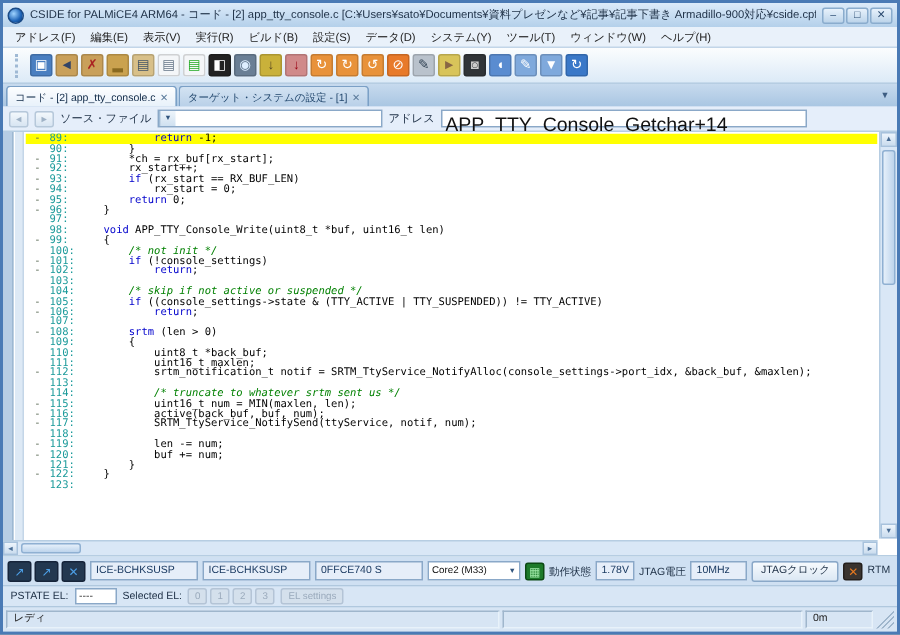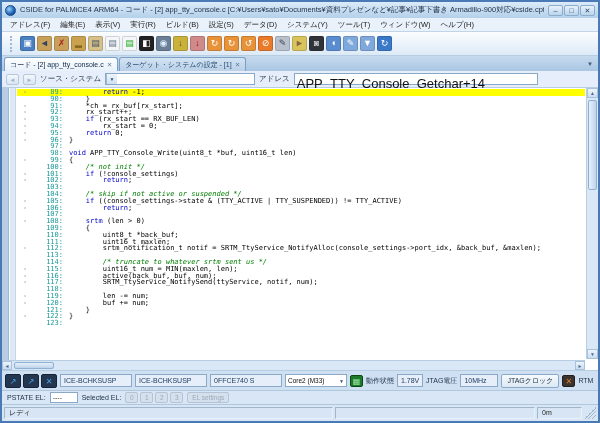--- a/index.html
+++ b/index.html
@@ -64,21 +64,21 @@
   
   .codewrap{flex:1;position:relative;background:#fff;overflow:hidden;
     border-bottom:1px solid #b6cde2;}
   .strip1{position:absolute;left:0;top:0;bottom:10px;width:7px;background:#b7cde4;border-right:1px solid #9db8d2;}
   .strip2{position:absolute;left:8px;top:0;bottom:10px;width:6px;background:#dde9f5;border-right:1px solid #c4d6e8;}
   .codearea{position:absolute;left:15px;top:1px;right:13px;bottom:11px;overflow:hidden;}
   .cl{display:flex;height:6.8px;line-height:6.8px;white-space:pre;
     font-family:"DejaVu Sans Mono","Liberation Mono",monospace;font-size:7px;}
   .cl.cur{background:#ffff00;}
   .mk{flex:0 0 16px;text-align:center;color:#5a6a55;font-size:7px;}
-  .ln{flex:0 0 30px;text-align:right;color:#1a9a9a;}
+  .ln{flex:0 0 30px;color:#1a9a9a;}
   .ct{padding-left:6px;}
   .ct .p{color:#000;}
   .ct .k{color:#0000cc;}
   .ct .c{color:#008000;font-style:italic;}
   
   .vscroll{position:absolute;right:0;top:0;bottom:11px;width:12px;background:#d9e7f6;
     border-left:1px solid #b6cde2;display:flex;flex-direction:column;}
   .hscroll{position:absolute;left:0;right:13px;bottom:0;height:10px;background:#d9e7f6;
     border-top:1px solid #b6cde2;display:flex;}
   .sbtn{background:linear-gradient(#eef5fc,#cadcee);border:1px solid #a8c2dc;
@@ -193,21 +193,21 @@
           <span class="tab-label">ターゲット・システムの設定 - [1]</span>
           <span class="tab-close">✕</span>
         </div>
       </div>
     <span class="tab-chevron">▼</span>
   </div>
 
   <div class="navrow">
     <span class="navbtn">◄</span>
     <span class="navbtn">►</span>
-    <span class="navlabel">ソース・システム</span>
+    <span class="navlabel">ソース・ファイル</span>
     <span class="combo">
       <span class="drop">▼</span>
     </span>
     <span class="navlabel">アドレス</span>
     <span class="addr">
       <input value="APP_TTY_Console_Getchar+14" style="">
     </span>
   </div>
 
   <div class="codewrap">

